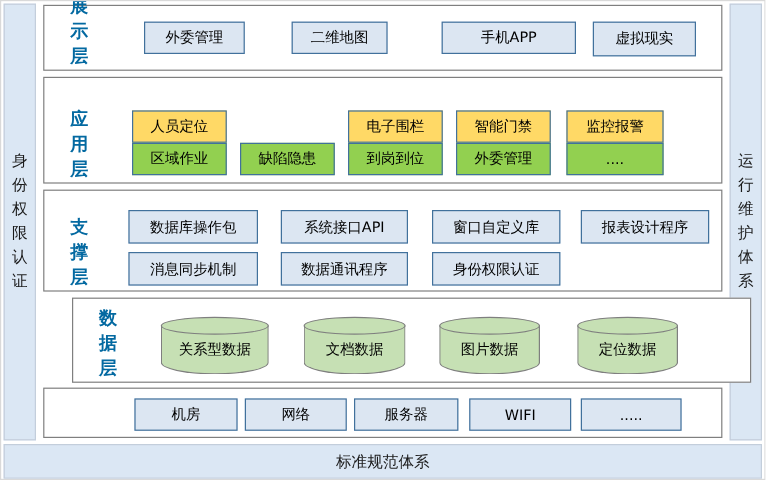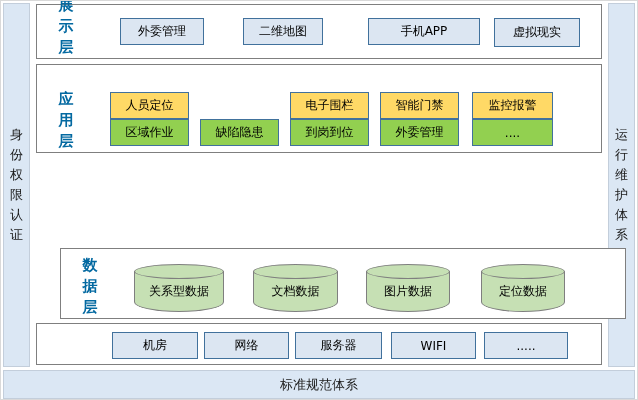--- a/index.html
+++ b/index.html
@@ -104,20 +104,32 @@
     <div class="box yellow" style="left:253px;top:15px;width:79px;height:27px">电子围栏</div>
     <div class="box yellow" style="left:343px;top:15px;width:79px;height:27px">智能门禁</div>
     <div class="box yellow" style="left:435px;top:15px;width:81px;height:27px">监控报警</div>
     <div class="box green" style="left:73px;top:54px;width:79px;height:27px">区域作业</div>
     <div class="box green" style="left:163px;top:54px;width:79px;height:27px">缺陷隐患</div>
     <div class="box green" style="left:253px;top:54px;width:79px;height:27px">到岗到位</div>
     <div class="box green" style="left:343px;top:54px;width:79px;height:27px">外委管理</div>
     <div class="box green" style="left:435px;top:54px;width:81px;height:27px">....</div>
   </div>
 
+  <div class="panel p3">
+    <div class="llabel">
+      <div class="vtxt">支撑层</div>
+    </div>
+    <div class="box blue" style="left:70px;top:16px;width:108px;height:28px">数据库操作包</div>
+    <div class="box blue" style="left:197px;top:16px;width:106px;height:28px">系统接口API</div>
+    <div class="box blue" style="left:323px;top:16px;width:107px;height:28px">窗口自定义库</div>
+    <div class="box blue" style="left:447px;top:16px;width:107px;height:28px">报表设计程序</div>
+    <div class="box blue" style="left:70px;top:51px;width:108px;height:28px">消息同步机制</div>
+    <div class="box blue" style="left:197px;top:51px;width:106px;height:28px">数据通讯程序</div>
+    <div class="box blue" style="left:323px;top:51px;width:107px;height:28px">身份权限认证</div>
+  </div>
 
   <div class="panel p4">
     <div class="llabel">
       <div class="vtxt">数据层</div>
     </div>
     <div class="cyl" style="left:73px;top:15px;width:90px;height:48px">
       <div class="cyl-body"></div>
       <div class="cyl-top"></div>
       <div class="cyl-label">关系型数据</div>
     </div>

